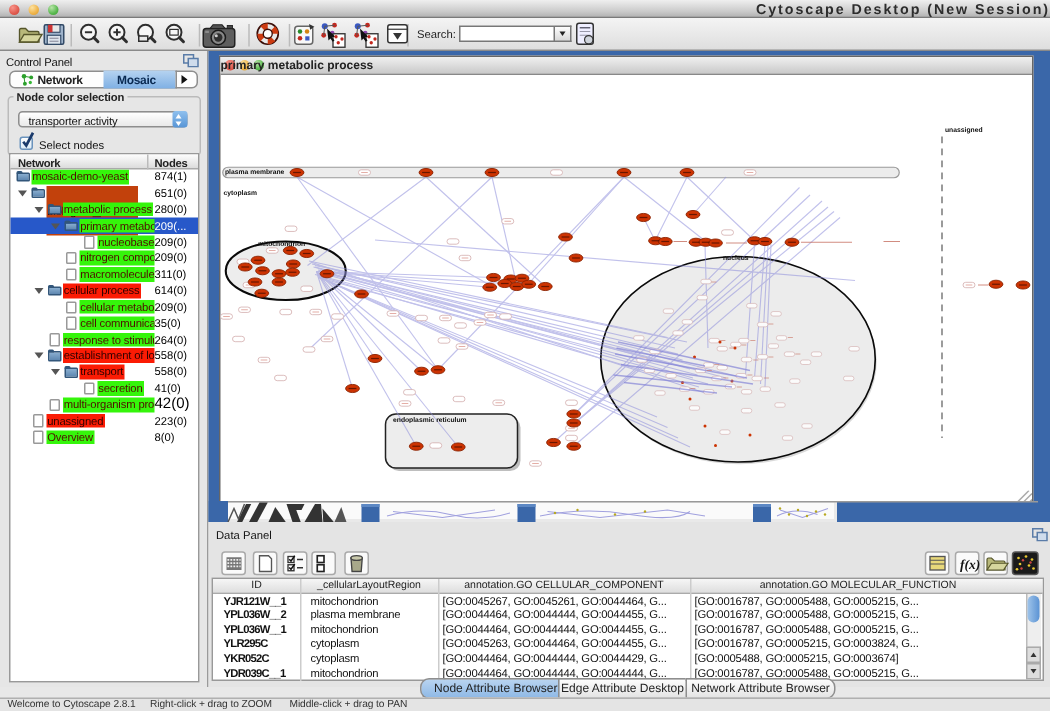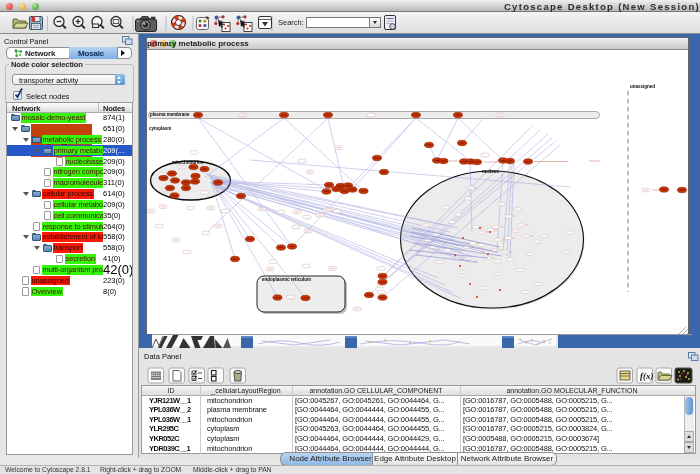--- a/index.html
+++ b/index.html
@@ -219,21 +219,21 @@
 <div class="abs arr" style="left:33.5px;top:246.1px"></div>
 <div class="abs fold" style="left:42.5px;top:245.1px"></div>
       <div class="abs foldt" style="left:42.5px;top:244.1px"></div>
 <span class="abs" style="left:52.5px;top:243.3px;background:#fb1b04;color:#300000;font-size:7.5px;letter-spacing:-0.1px;line-height:9.6px;padding:0 1px;white-space:nowrap;max-width:50.5px;overflow:hidden">transport</span>
 <span class="abs" style="left:103px;top:243.3px;font-size:7.5px;line-height:9.6px;color:#000">558(0)</span>
 <div class="abs file" style="left:55.5px;top:254.7px"></div>
 <span class="abs" style="left:64.5px;top:254.1px;background:#35f50b;color:#501000;font-size:7.5px;letter-spacing:-0.1px;line-height:9.6px;padding:0 1px;white-space:nowrap;max-width:38.5px;overflow:hidden">secretion</span>
 <span class="abs" style="left:103px;top:254.1px;font-size:7.5px;line-height:9.6px;color:#000">41(0)</span>
 <div class="abs file" style="left:32.5px;top:265.6px"></div>
 <span class="abs" style="left:41.5px;top:265.0px;background:#35f50b;color:#501000;font-size:7.5px;letter-spacing:-0.1px;line-height:9.6px;padding:0 1px;white-space:nowrap;max-width:61.5px;overflow:hidden">multi-organism proc</span>
-<span class="abs" style="left:103px;top:265.0px;font-size:13px;line-height:9.6px;color:#000">42(0)</span>
+<span class="abs" style="left:103px;top:265.0px;font-size:10px;line-height:9.6px;color:#000">42(0)</span>
 <div class="abs file" style="left:21.5px;top:276.4px"></div>
 <span class="abs" style="left:30.5px;top:275.9px;background:#fb1b04;color:#300000;font-size:7.5px;letter-spacing:-0.1px;line-height:9.6px;padding:0 1px;white-space:nowrap;max-width:72.5px;overflow:hidden">unassigned</span>
 <span class="abs" style="left:103px;top:275.9px;font-size:7.5px;line-height:9.6px;color:#000">223(0)</span>
 <div class="abs file" style="left:21.5px;top:287.3px"></div>
 <span class="abs" style="left:30.5px;top:286.7px;background:#35f50b;color:#501000;font-size:7.5px;letter-spacing:-0.1px;line-height:9.6px;padding:0 1px;white-space:nowrap;max-width:72.5px;overflow:hidden">Overview</span>
 <span class="abs" style="left:103px;top:286.7px;font-size:7.5px;line-height:9.6px;color:#000">8(0)</span>
 </div>
 </div>
 
 <div class="abs" style="left:139px;top:34px;width:561px;height:314px;background:#3a67a9"></div>

